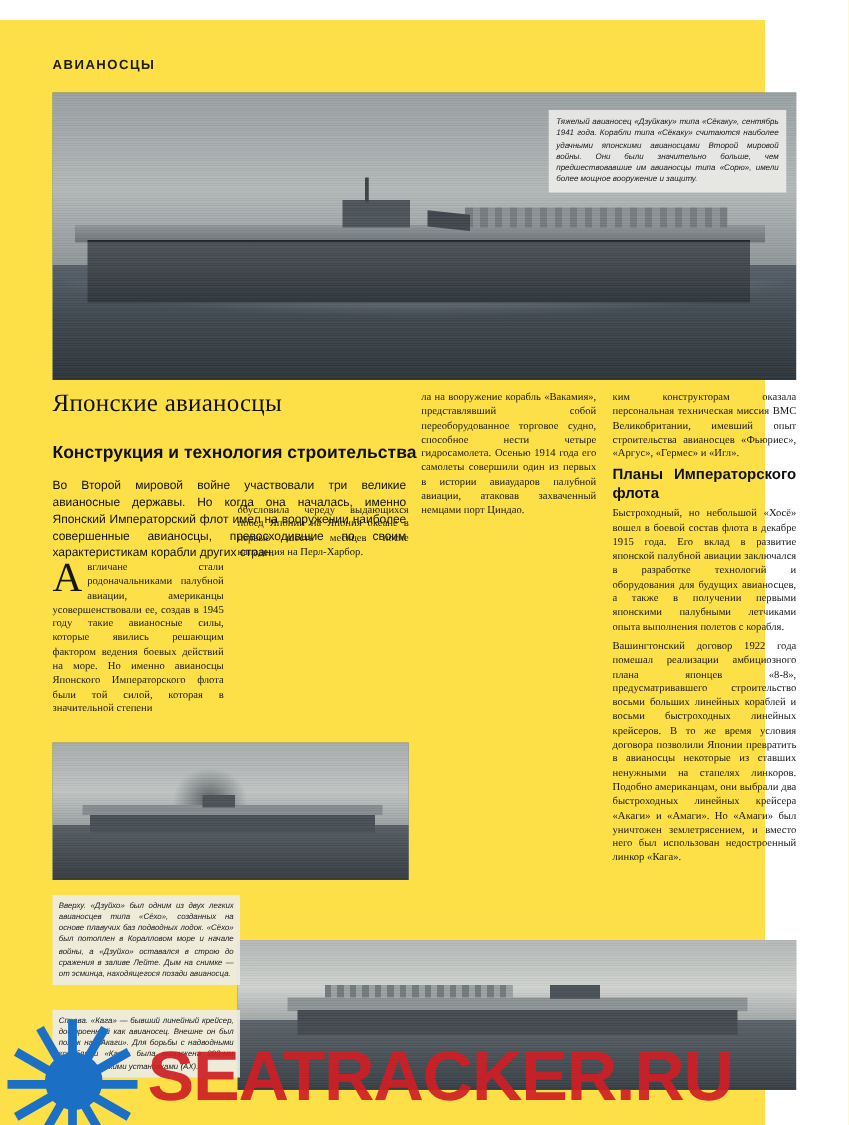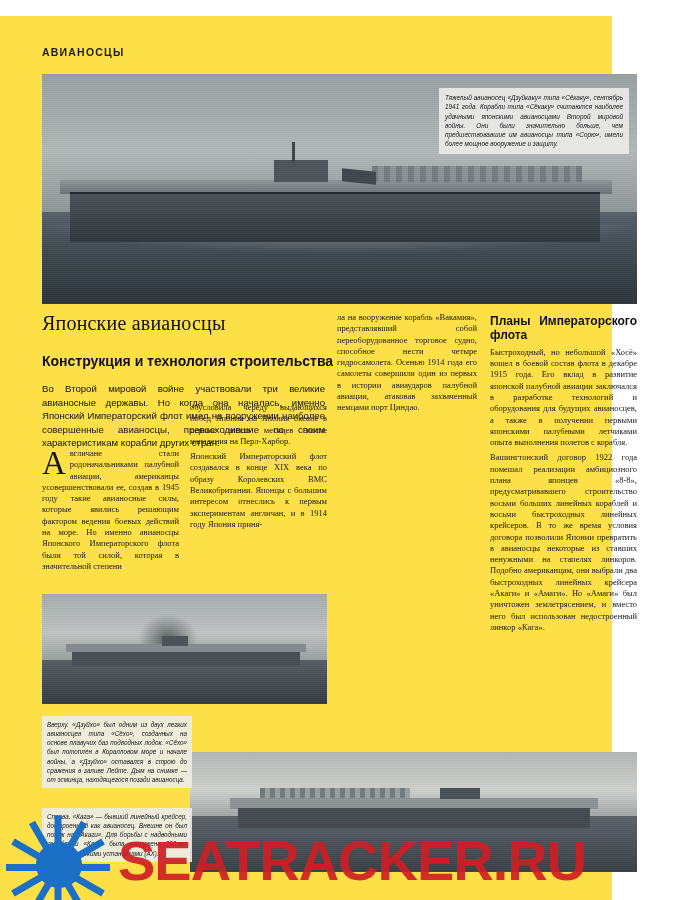--- a/index.html
+++ b/index.html
@@ -249,28 +249,28 @@
   <div class="subhead">Конструкция и технология строительства</div>
 
   <div class="lead">Во Второй мировой войне участвовали три великие авианосные державы. Но когда она началась, именно Японский Императорский флот имел на вооружении наиболее совершенные авианосцы, превосходившие по своим характеристикам корабли других стран.</div>
 
   <div class="col" id="col1">
     <p><span class="dropcap">А</span><span>вгличане стали родоначальниками палубной авиации, американцы усовершенствовали ее, создав в 1945 году такие авианосные силы, которые явились решающим фактором ведения боевых действий на море. Но именно авианосцы Японского Императорского флота были той силой, которая в значительной степени</span></p>
   </div>
 
   <div class="col" id="col2">
     <p>обусловила череду выдающихся побед Японии на Япония океане в первые шесть месяцев после нападения на Перл-Харбор.</p>
-    <p>Японский Императорский флот создавался в конце XIX века по образу Королевских ВМС Великобритании. Японцы с большим интересом отнеслись к первым экспериментам англичан, и в 1914 году Япония приня-</p>
   </div>
 
   <div class="col" id="col3">
     <p>ла на вооружение корабль «Вакамия», представлявший собой перeoбoрудованное торговое судно, способное нести четыре гидросамолета. Осенью 1914 года его самолеты совершили один из первых в истории авиаударов палубной авиации, атаковав захваченный немцами порт Циндао.</p>
   </div>
 
   <div class="col" id="col4">
+    <p>ким конструкторам оказала персональная техническая миссия ВМС Великобритании, имевший опыт строительства авианосцев «Фьюриес», «Аргус», «Гермес» и «Игл».</p>
     <div class="sec-title">Планы Императорского флота</div>
     <p>Быстроходный, но небольшой «Хосё» вошел в боевой состав флота в декабре 1915 года. Его вклад в развитие японской палубной авиации заключался в разработке технологий и оборудования для будущих авианосцев, а также в получении первыми японскими палубными летчиками опыта выполнения полетов с корабля.</p>
     <p>Вашингтонский договор 1922 года помешал реализации амбициозного плана японцев «8-8», предусматривавшего строительство восьми больших линейных кораблей и восьми быстроходных линейных крейсеров. В то же время условия договора позволили Японии превратить в авианосцы некоторые из ставших ненужными на стапелях линкоров. Подобно американцам, они выбрали два быстроходных линейных крейсера «Акаги» и «Амаги». Но «Амаги» был уничтожен землетрясением, и вместо него был использован недостроенный линкор «Кага».</p>
   </div>
 
   <div class="photo-mid">
     <div class="sky"></div>
     <div class="sea"></div>
     <div class="m-smoke"></div>
     <div class="m-deck"></div>

